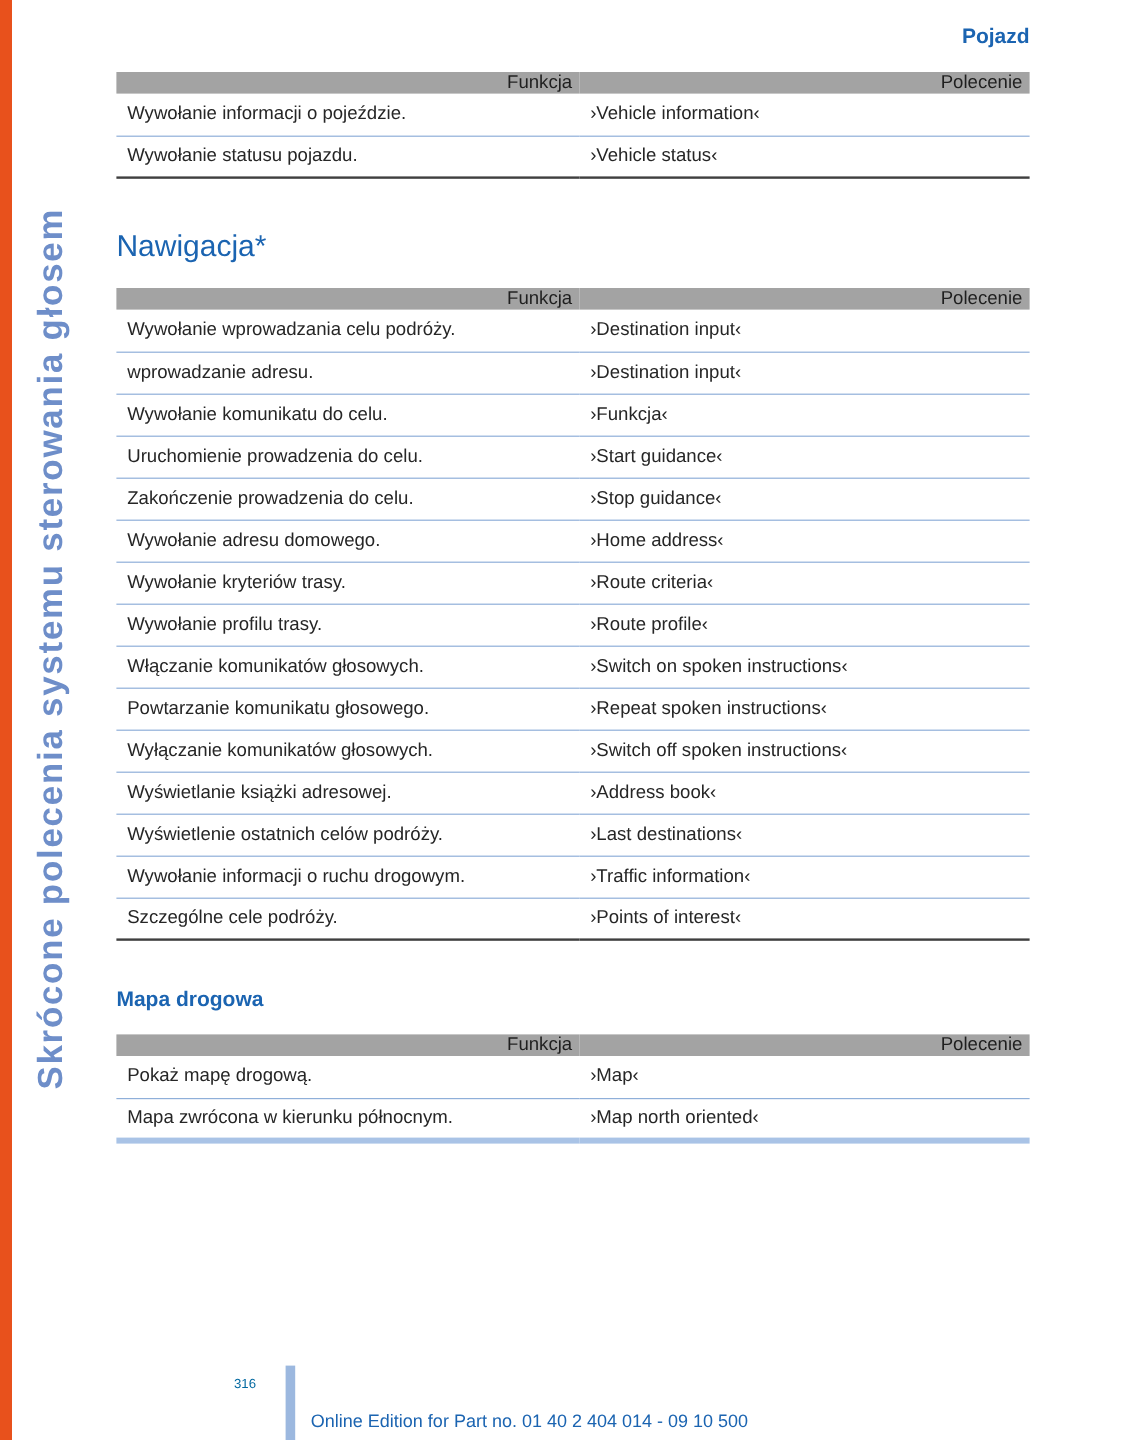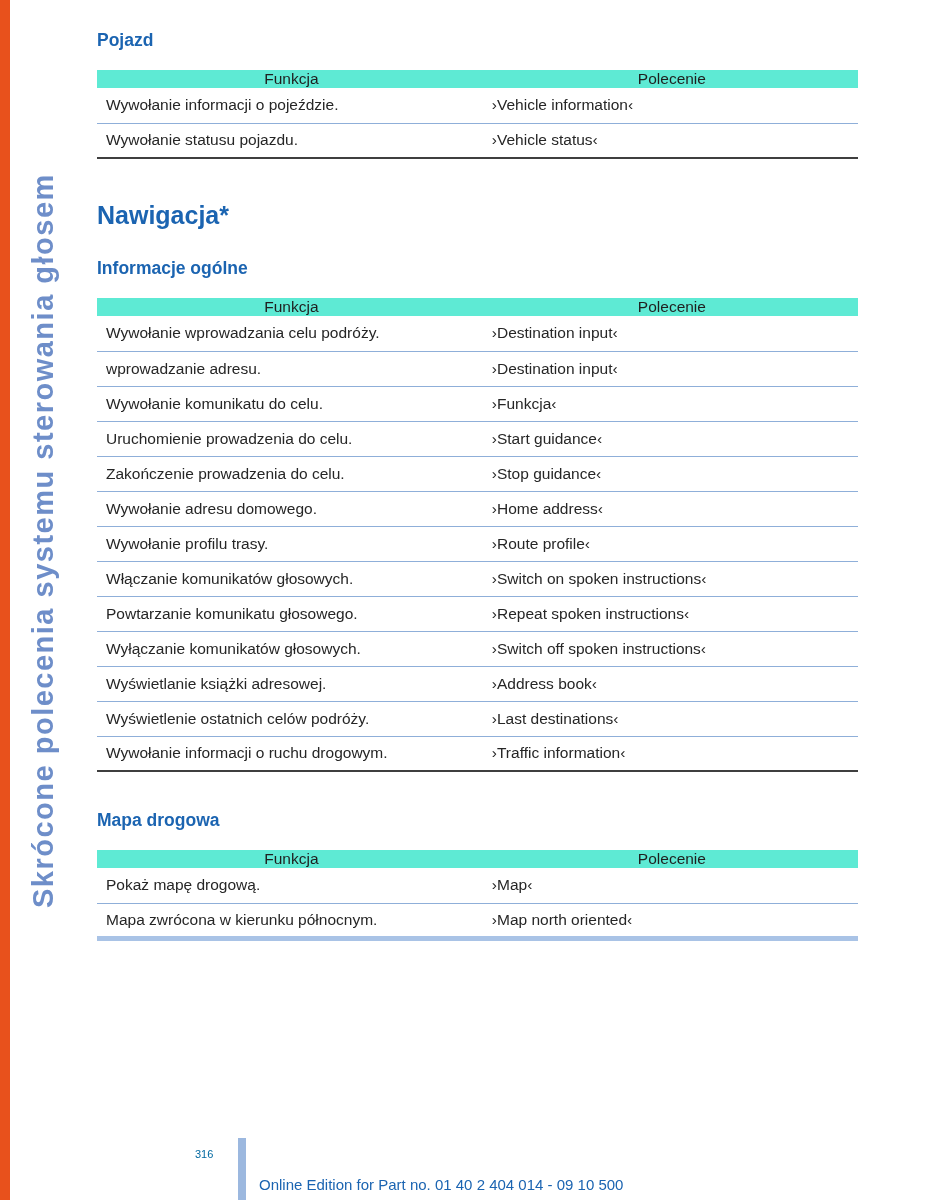--- a/index.html
+++ b/index.html
@@ -17,34 +17,34 @@
   .sidebar-title {
     position:absolute; left:27px; top:908px;
     transform:rotate(-90deg); transform-origin:0 0;
     white-space:nowrap;
     font-size:29px; font-weight:bold; color:#6E8EC9; letter-spacing:1.5px;
   }
 
   .content { position:absolute; left:97px; top:0; width:761px; }
 
   .h-section {
-    color:#1B64B1; font-size:25px; font-weight:bold; line-height:29px;
+    color:#1B64B1; font-size:25px; font-weight:normal; line-height:29px;
   }
   .h-sub {
     color:#1B64B1; font-size:17.5px; font-weight:bold; line-height:20px;
   }
-  #h-pojazd { margin-top:30px; }
+  #h-pojazd { margin-top:20px;text-align:right; }
   #h-nawigacja { margin-top:42px; }
   #h-informacje { margin-top:28px; }
   #h-mapa { margin-top:38px; }
 
   table { width:100%; border-collapse:collapse; margin-top:20px; table-layout:fixed; }
   col.c1 { width:50.7%; }
   thead th {
-    background:#5eead4; text-align:center; font-weight:normal;
+    background:#a3a3a3; text-align:right; font-weight:normal;
     font-size:15.5px; color:#1f1f1f; height:17px; padding:0 6px 0 9px;
   }
   td {
     font-size:15.5px; color:#262626; height:35px; padding:0 6px 0 9px;
     border-bottom:1px solid #8FAFD9; vertical-align:middle;margin-top:44px;
   }
   table.dark-end { border-bottom:2px solid #3f3f3f; }
   table.blue-end { border-bottom:5px solid #A9C3E6; }
 
   .footer-pagenum {
@@ -89,21 +89,20 @@
       </tr>
       <tr>
         <td>Wywołanie statusu pojazdu.</td>
         <td>›Vehicle status‹</td>
       </tr>
     </tbody>
   </table>
 
   <div id="h-nawigacja" class="h-section">Nawigacja*</div>
 
-  <div id="h-informacje" class="h-sub">Informacje ogólne</div>
 
   <table class="dark-end">
     <colgroup>
         <col class="c1">
         <col>
       </colgroup>
     <thead>
       <tr>
         <th>Funkcja</th>
         <th>Polecenie</th>
@@ -128,20 +127,24 @@
       </tr>
       <tr>
         <td>Zakończenie prowadzenia do celu.</td>
         <td>›Stop guidance‹</td>
       </tr>
       <tr>
         <td>Wywołanie adresu domowego.</td>
         <td>›Home address‹</td>
       </tr>
       <tr>
+        <td>Wywołanie kryteriów trasy.</td>
+        <td>›Route criteria‹</td>
+      </tr>
+      <tr>
         <td>Wywołanie profilu trasy.</td>
         <td>›Route profile‹</td>
       </tr>
       <tr>
         <td>Włączanie komunikatów głosowych.</td>
         <td>›Switch on spoken instructions‹</td>
       </tr>
       <tr>
         <td>Powtarzanie komunikatu głosowego.</td>
         <td>›Repeat spoken instructions‹</td>
@@ -154,20 +157,24 @@
         <td>Wyświetlanie książki adresowej.</td>
         <td>›Address book‹</td>
       </tr>
       <tr>
         <td>Wyświetlenie ostatnich celów podróży.</td>
         <td>›Last destinations‹</td>
       </tr>
       <tr>
         <td>Wywołanie informacji o ruchu drogowym.</td>
         <td>›Traffic information‹</td>
+      </tr>
+      <tr>
+        <td>Szczególne cele podróży.</td>
+        <td>›Points of interest‹</td>
       </tr>
     </tbody>
   </table>
 
   <div id="h-mapa" class="h-sub">Mapa drogowa</div>
 
   <table class="blue-end">
     <colgroup>
         <col class="c1">
         <col>

